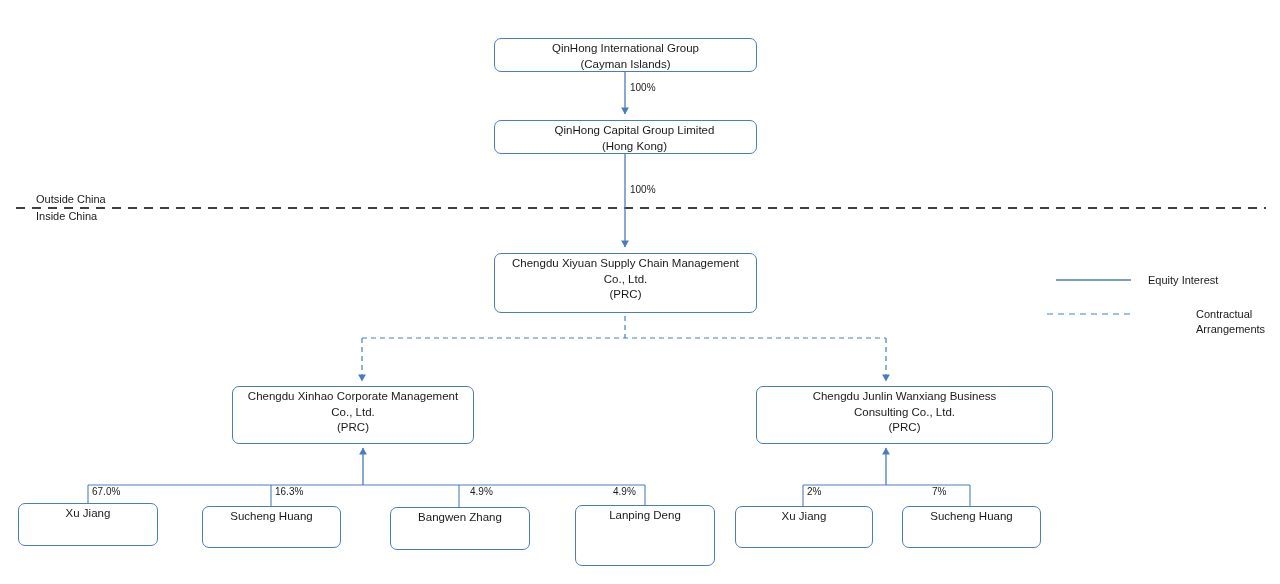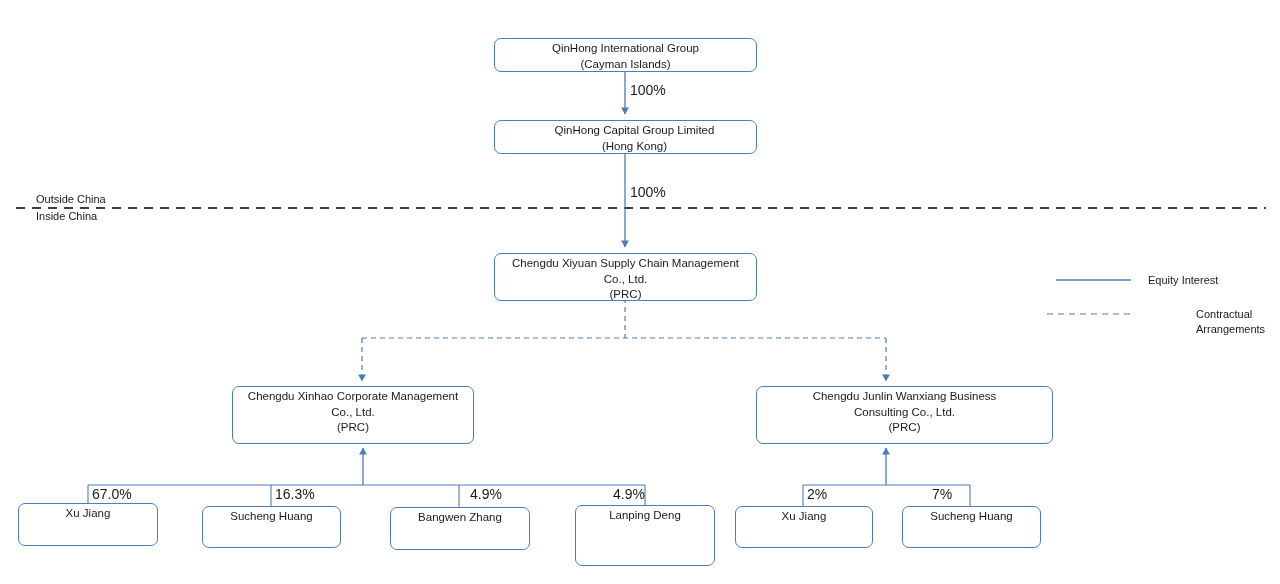--- a/index.html
+++ b/index.html
@@ -43,21 +43,21 @@
   }
   .node .lines {
     width: 100%;
   }
   .node .l {
     display: block;
     white-space: nowrap;
   }
   .edge-label {
     position: absolute;
-    font-size: 14px;
+    font-size: 10px;
     color: #1a1a1a;
     white-space: nowrap;
   }
   .divider-label {
     position: absolute;
     font-size: 11px;
     color: #1a1a1a;
     white-space: nowrap;
   }
   .legend-label {
@@ -118,21 +118,21 @@
     </span>
   </div>
 
   <div class="node" style="left:494px; top:120px; width:263px; height:34px;padding-left:24px;">
     <span class="lines">
       <span class="l">QinHong Capital Group Limited</span>
       <span class="l">(Hong Kong)</span>
     </span>
   </div>
 
-  <div class="node" style="left:494px; top:253px; width:263px; height:48px;">
+  <div class="node" style="left:494px; top:253px; width:263px; height:60px;">
     <span class="lines">
       <span class="l">Chengdu  Xiyuan Supply Chain Management</span>
       <span class="l">Co., Ltd.</span>
       <span class="l">(PRC)</span>
     </span>
   </div>
 
   <div class="node" style="left:232px; top:386px; width:242px; height:58px;">
     <span class="lines">
       <span class="l">Chengdu  Xinhao Corporate Management</span>

